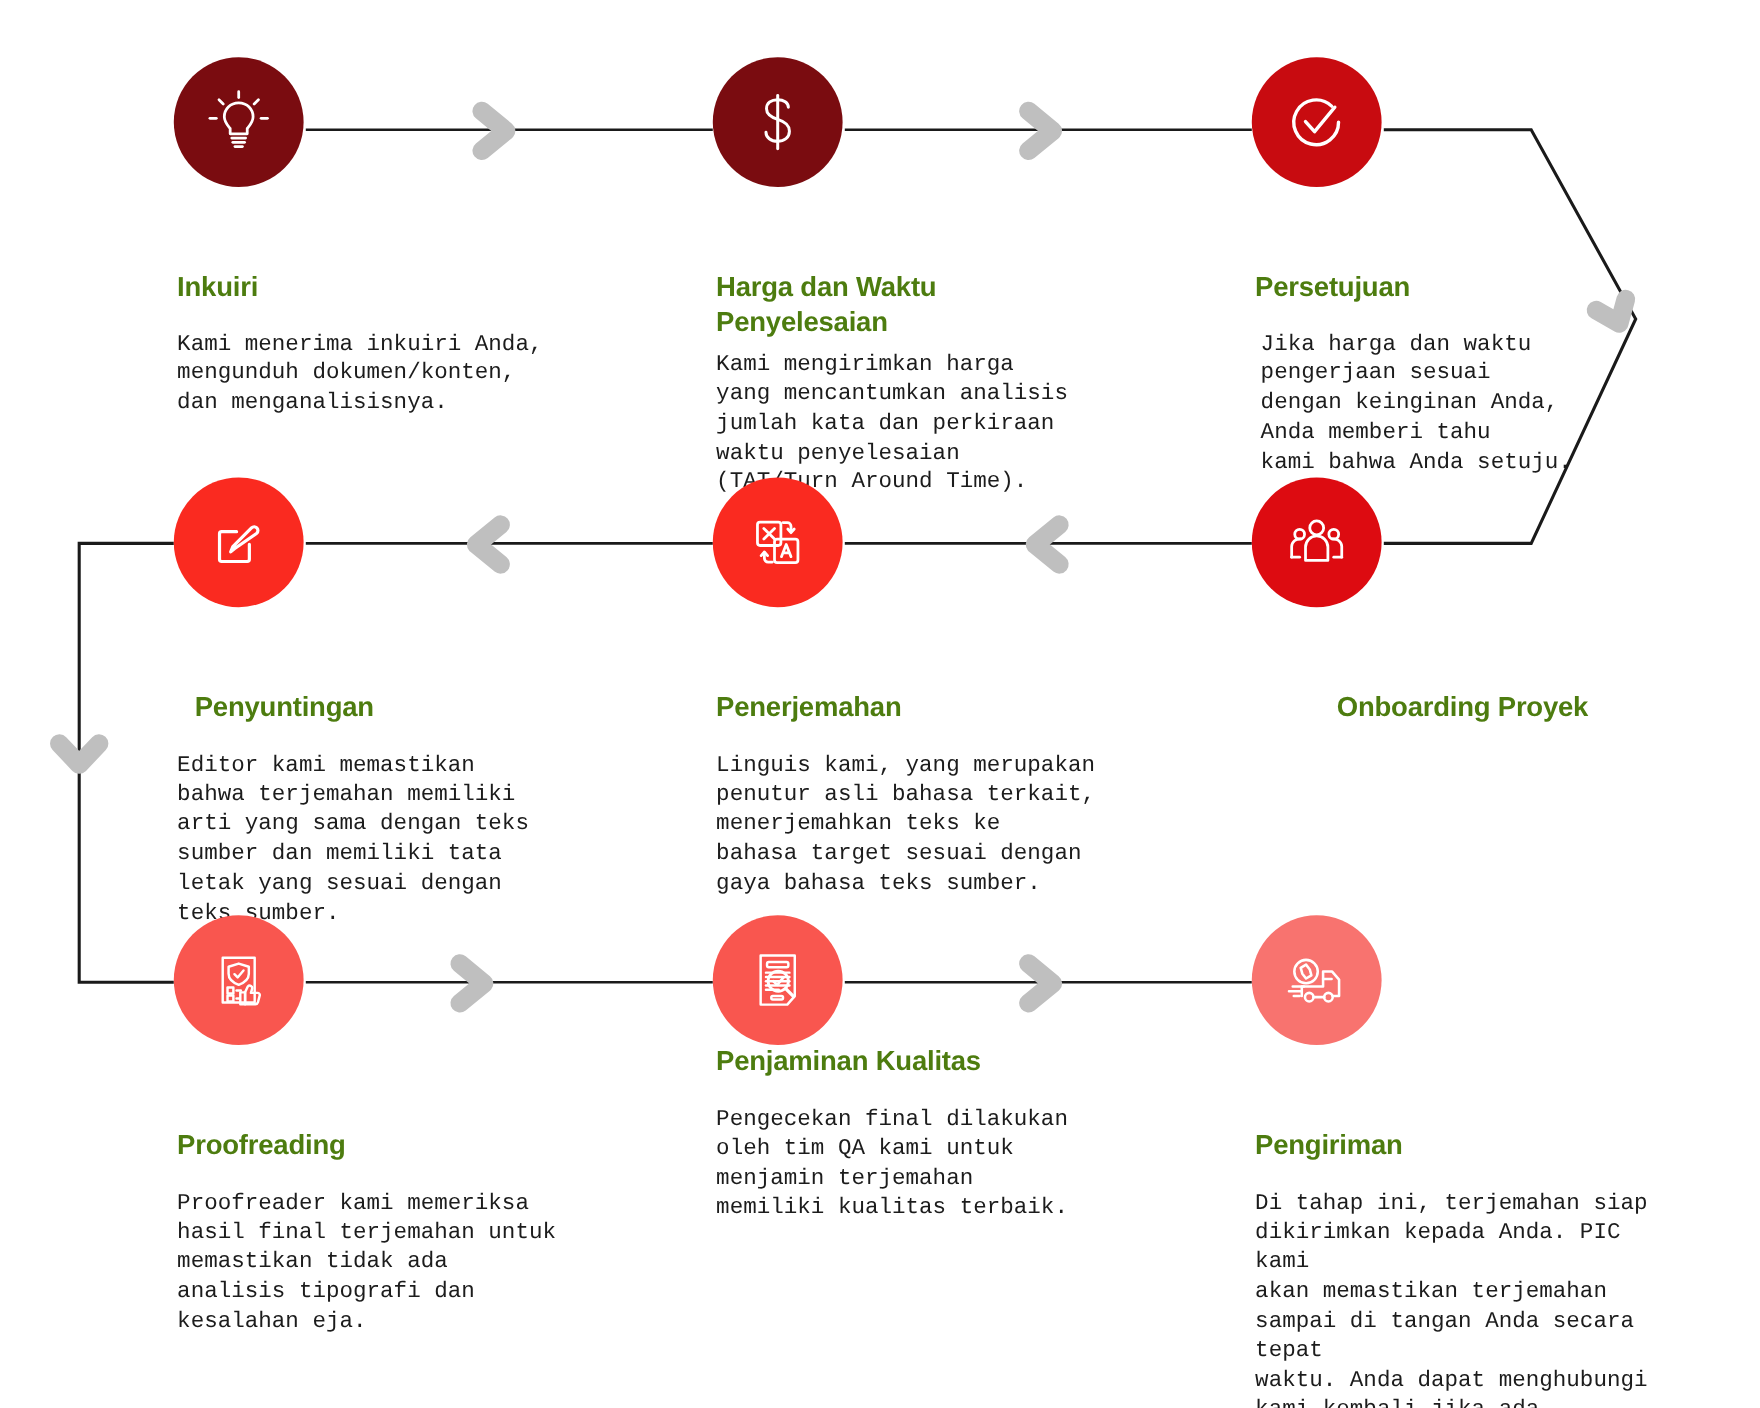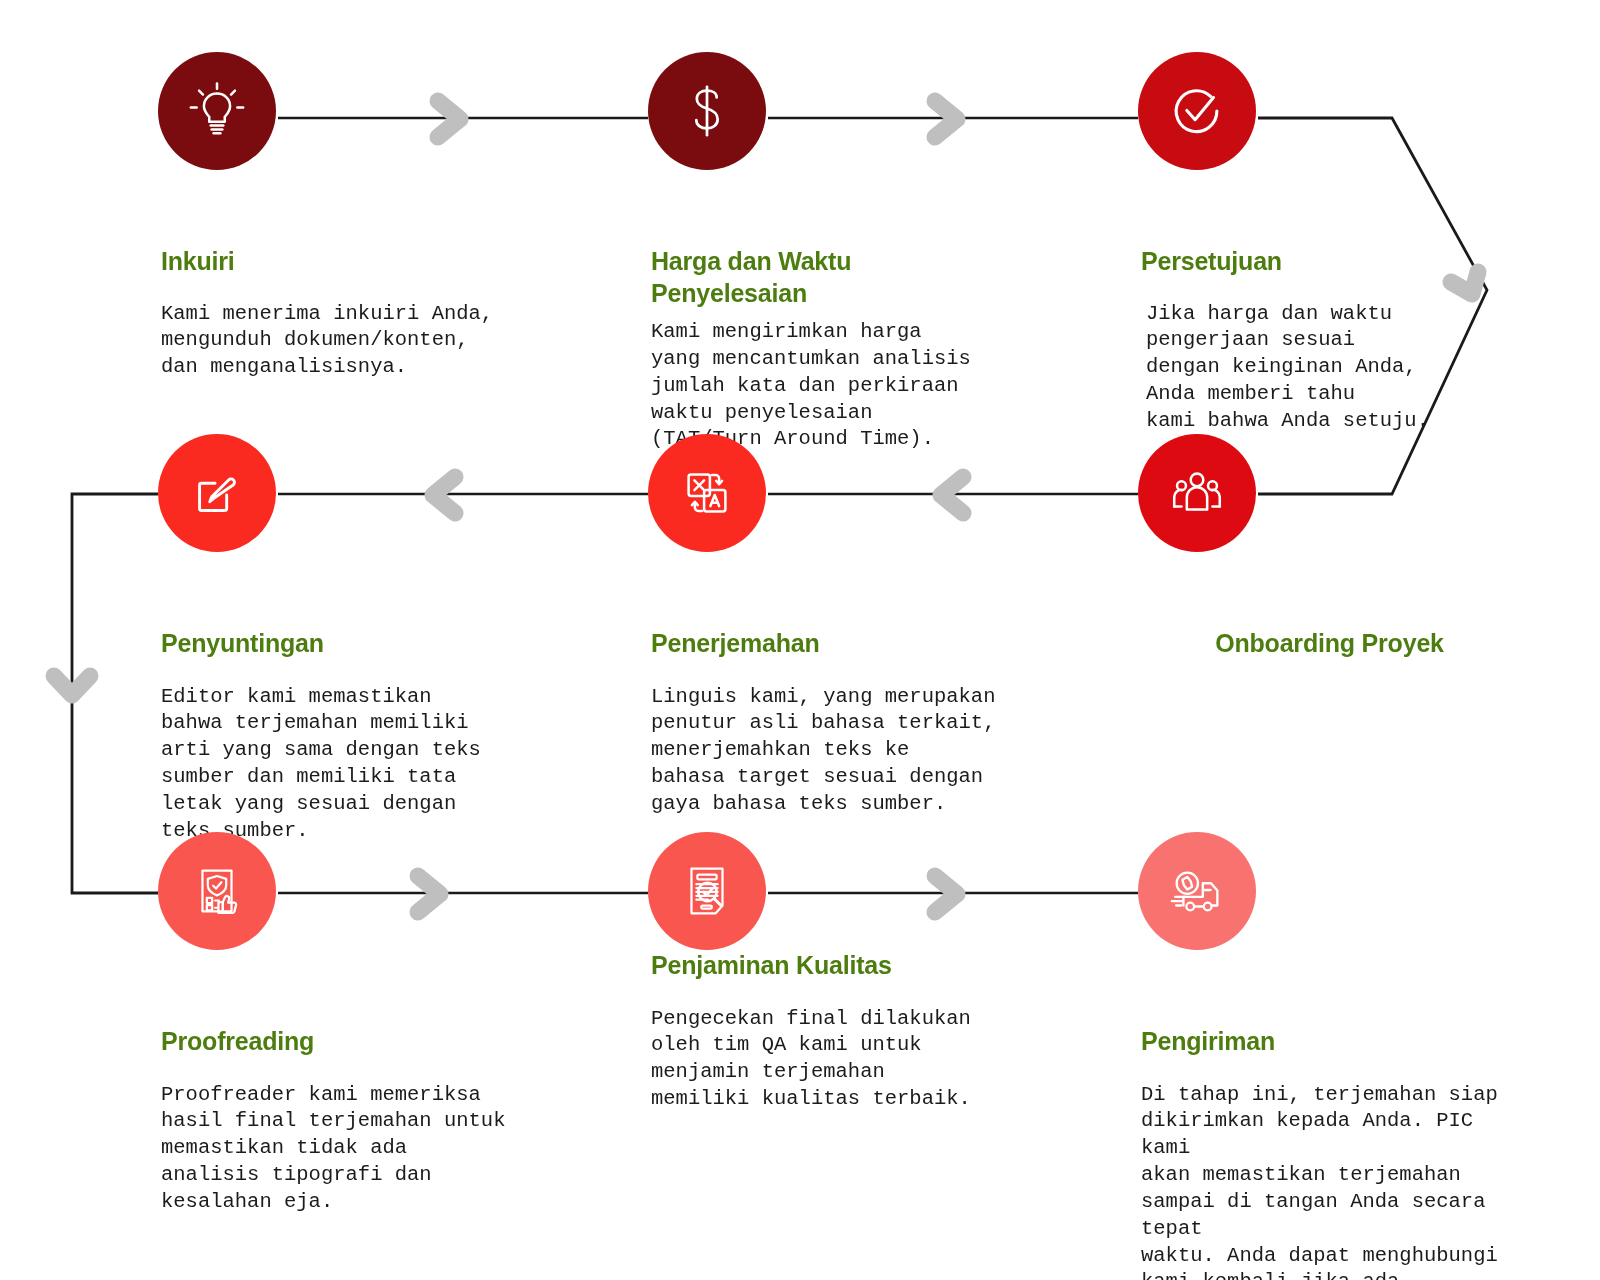--- a/index.html
+++ b/index.html
@@ -73,21 +73,21 @@
   #step-harga         { left: 648px;  top: 52px; }
   #step-harga     .step-title { margin-top: 76px; margin-left: 3px; width: 300px;}
   #step-harga     .step-desc  { margin-top: 10px; margin-left: 3px; }
 
   #step-persetujuan   { left: 1138px; top: 52px; }
   #step-persetujuan .step-title { margin-top: 76px; margin-left: 3px; }
   #step-persetujuan .step-desc  { margin-top: 23px; margin-left: 8px; }
 
   
   #step-penyuntingan  { left: 158px;  top: 434px; }
-  #step-penyuntingan .step-title { margin-top: 76px; margin-left: 3px; }
+  #step-penyuntingan .step-title { margin-top: 76px; margin-left: 19px; }
   #step-penyuntingan .step-desc  { margin-top: 24px; margin-left: 3px; }
 
   #step-penerjemahan  { left: 648px;  top: 434px; }
   #step-penerjemahan .step-title { margin-top: 76px; margin-left: 3px; }
   #step-penerjemahan .step-desc  { margin-top: 24px; margin-left: 3px; }
 
   #step-onboarding    { left: 1138px; top: 434px; }
   #step-onboarding .step-title { margin-top: 76px; margin-left: 3px; text-align: center; }
   #step-onboarding .step-desc  { margin-top: 24px; margin-left: 3px; }
 

